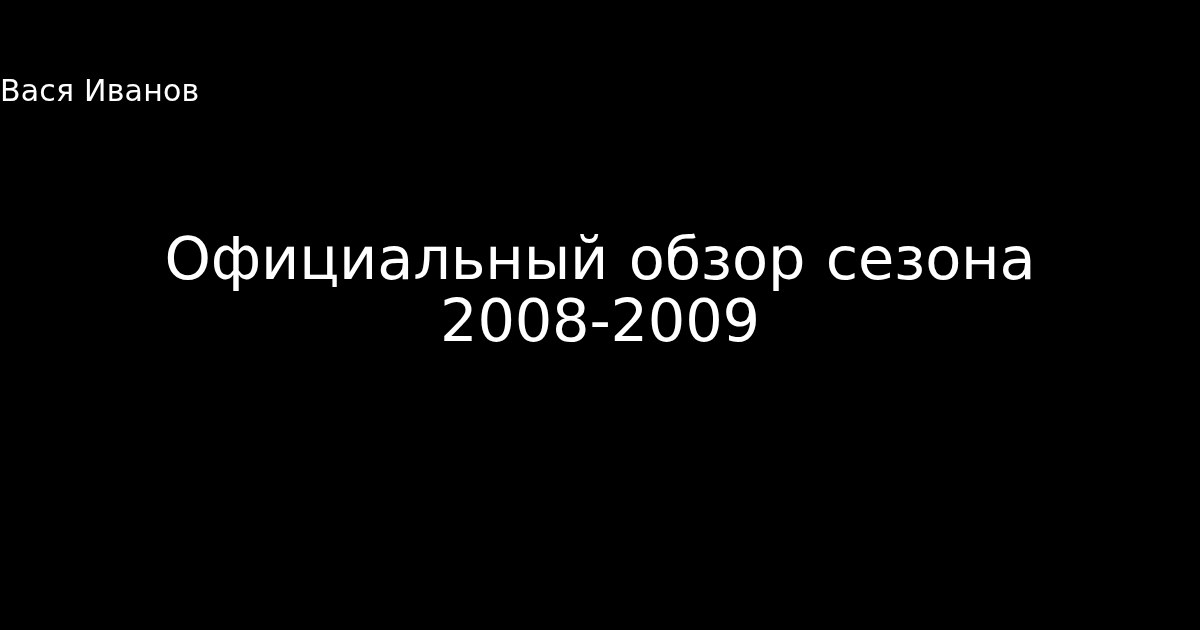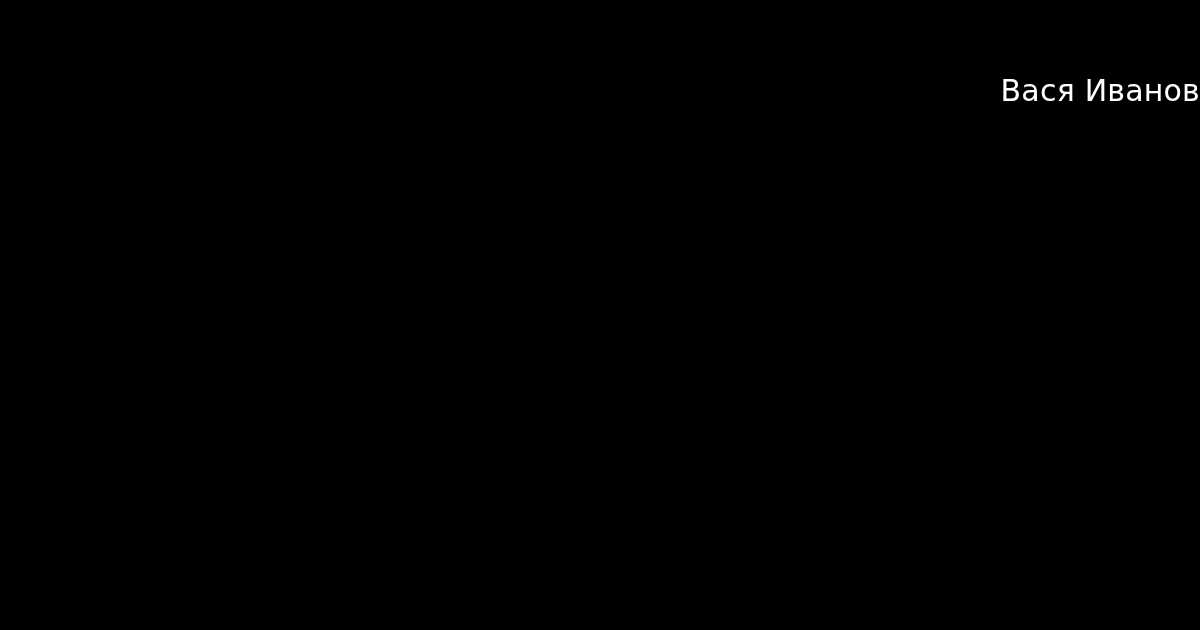--- a/index.html
+++ b/index.html
@@ -23,21 +23,21 @@
     background: #000000;
     overflow: hidden;
   }
 
   
   .author {
     position: absolute;
     left: 0;
     top: 73px;
     width: 1200px;
-    text-align: right;
+    text-align: left;
     color: #ffffff;
     font-family: "DejaVu Sans", "Liberation Sans", sans-serif;
     font-size: 30px;
     font-weight: 400;
     line-height: 36px;
     letter-spacing: 0.2px;
     white-space: nowrap;
   }
 
   
@@ -63,14 +63,17 @@
     word-spacing: 2px;
   }
 </style>
 </head>
 <body>
 
 <div class="cover">
 
   <div class="author">Вася Иванов</div>
 
+  <div class="title-block">
+    <h1 class="title">Официальный обзор сезона 2008-2009</h1>
+  </div>
 
 </div>
 
 </body></html>

